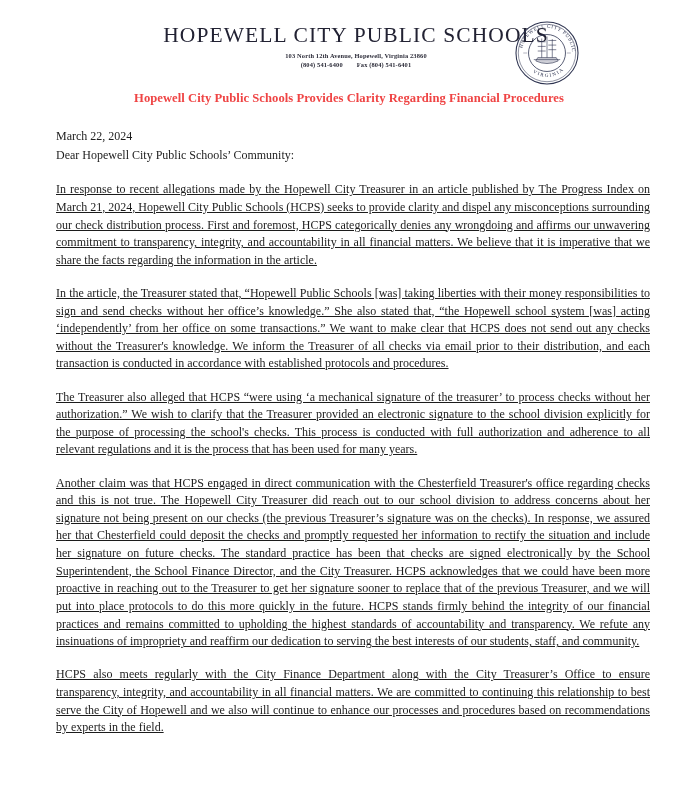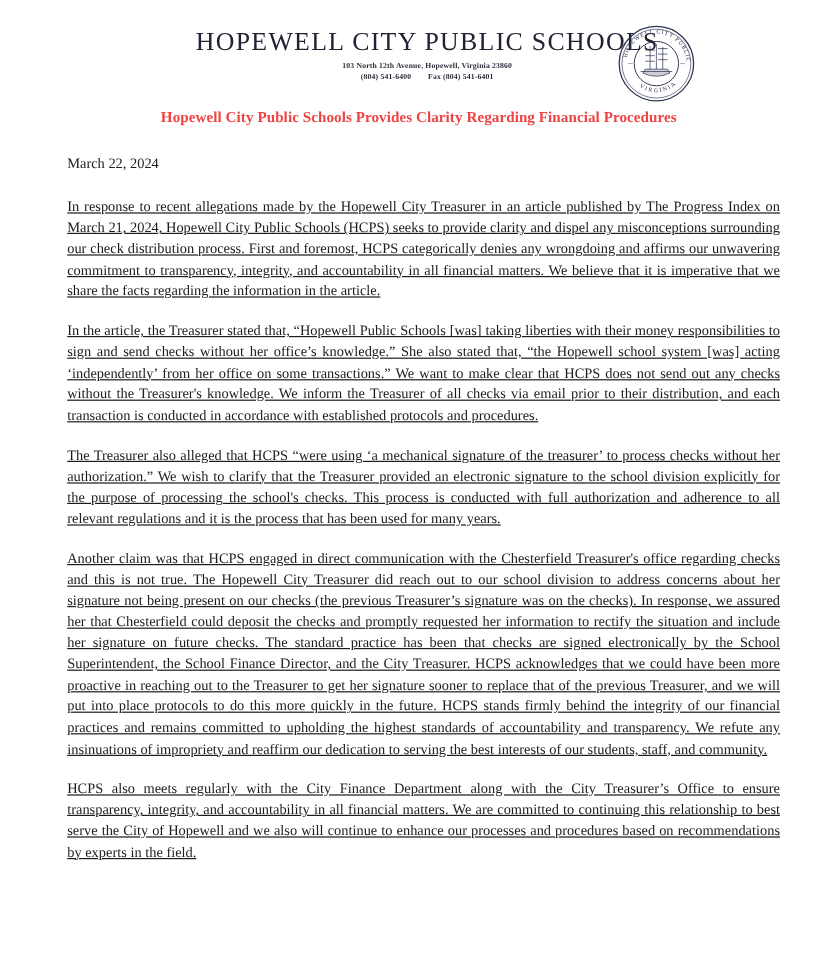--- a/index.html
+++ b/index.html
@@ -144,20 +144,21 @@
           <line x1="80" y1="50" x2="86" y2="50"></line>
         </g>
       </svg>
     </div>
   </div>
 
   <div class="headline">Hopewell City Public Schools Provides Clarity Regarding Financial Procedures</div>
 
   <div class="body-block">
     <div class="date-line">March 22, 2024</div>
+    <div class="salutation-line">Dear Hopewell City Public Schools’ Community:</div>
     <div class="sal-gap"></div>
     <p class="para">In response to recent allegations made by the Hopewell City Treasurer in an article published by The Progress Index on March 21, 2024, Hopewell City Public Schools (HCPS) seeks to provide clarity and dispel any misconceptions surrounding our check distribution process. First and foremost, HCPS categorically denies any wrongdoing and affirms our unwavering commitment to transparency, integrity, and accountability in all financial matters.  We believe that it is imperative that we share the facts regarding the information in the article.</p>
     <p class="para">In the article, the Treasurer stated that, “Hopewell Public Schools [was] taking liberties with their money responsibilities to sign and send checks without her office’s knowledge.”  She also stated that, “the Hopewell school system [was] acting ‘independently’ from her office on some transactions.”   We want to make clear that HCPS does not send out any checks without the Treasurer's knowledge. We inform the Treasurer of all checks via email prior to their distribution, and each transaction is conducted in accordance with established protocols and procedures.</p>
     <p class="para">The Treasurer also alleged that HCPS “were using ‘a mechanical signature of the treasurer’ to process checks without her authorization.”  We wish to clarify that the Treasurer provided an electronic signature to the school division explicitly for the purpose of processing the school's checks. This process is conducted with full authorization and adherence to all relevant regulations and it is the process that has been used for many years.</p>
     <p class="para">Another claim was that HCPS engaged in direct communication with the Chesterfield Treasurer's office regarding checks and this is not true.  The Hopewell City Treasurer did reach out to our school division to address concerns about her signature not being present on our checks (the previous Treasurer’s signature was on the checks).  In response, we assured her that Chesterfield could deposit the checks and promptly requested her information to rectify the situation and include her signature on future checks.  The standard practice has been that checks are signed electronically by the School Superintendent, the School Finance Director, and the City Treasurer.  HCPS acknowledges that we could have been more proactive in reaching out to the Treasurer to get her signature sooner to replace that of the previous Treasurer, and we will put into place protocols to do this more quickly in the future.  HCPS stands firmly behind the integrity of our financial practices and remains committed to upholding the highest standards of accountability and transparency. We refute any insinuations of impropriety and reaffirm our dedication to serving the best interests of our students, staff, and community.</p>
     <p class="para">HCPS also meets regularly with the City Finance Department along with the City Treasurer’s Office to ensure transparency, integrity, and accountability in all financial matters.  We are committed to continuing this relationship to best serve the City of Hopewell and we also will continue to enhance our processes and procedures based on recommendations by experts in the field.</p>
   </div>
 
 </div>
 

